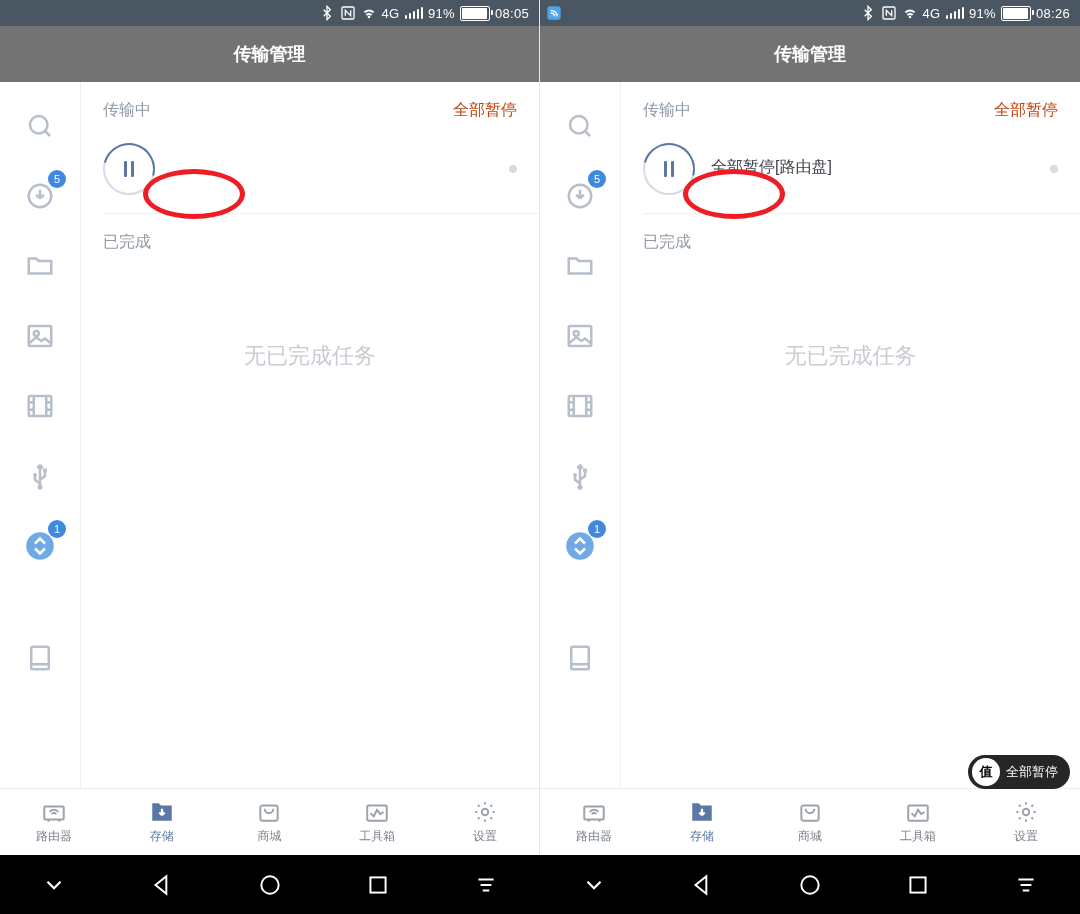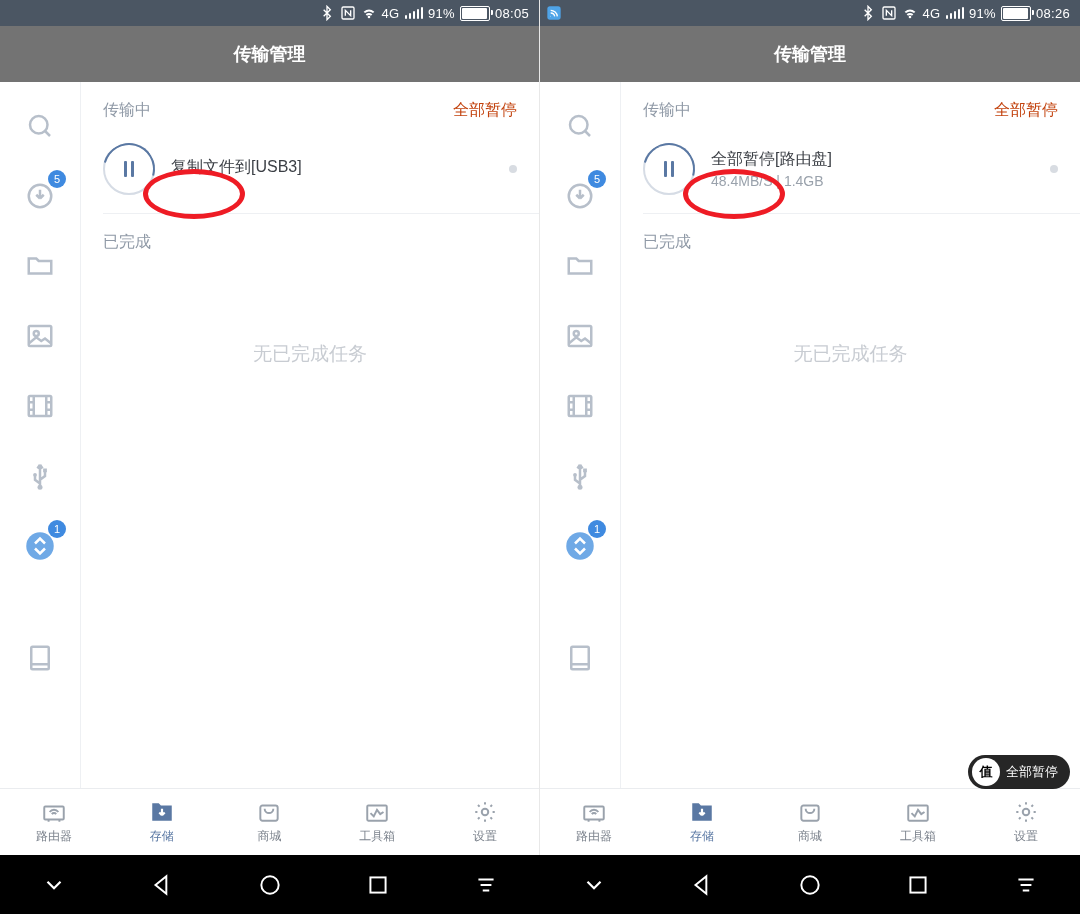--- a/index.html
+++ b/index.html
@@ -42,21 +42,21 @@
   .task{display:flex;align-items:center;padding:10px 22px 18px 22px;position:relative}
   .task .pbtn{width:48px;height:48px;border-radius:50%;border:2px solid #d6dce5;display:flex;align-items:center;justify-content:center;flex-shrink:0;cursor:pointer;position:relative}
   .task .pbar{position:absolute;inset:-2px;border-radius:50%;border:2px solid transparent;border-top-color:#5a78a3;border-right-color:#5a78a3;transform:rotate(-30deg)}
   .task .pbtn .pause{display:flex;gap:4px}
   .task .pbtn .pause span{width:3px;height:16px;background:#5a78a3;border-radius:1px}
   .task .info{margin-left:16px;flex:1}
   .task .title{color:#3b3f45;font-size:16px;margin-bottom:3px}
   .task .meta{color:#9aa2ac;font-size:14px}
   .task .dot{width:8px;height:8px;border-radius:50%;background:#d8dce2}
   .hr{height:1px;background:#eef0f3;margin-left:22px}
-  .empty{text-align:center;color:#c8ccd2;font-size:19px;padding:76px 0}
+  .empty{text-align:center;color:#c8ccd2;font-size:22px;padding:76px 0}
 
   
   .ann{position:absolute;border:5px solid #ee1c25;border-radius:50%;pointer-events:none}
 
   
   .tabbar{height:66px;border-top:1px solid #eaecef;display:flex;align-items:center;justify-content:space-around;background:#fff}
   .tabbar .tab{display:flex;flex-direction:column;align-items:center;gap:3px;cursor:pointer;flex:1}
   .tabbar .tab svg{width:26px;height:26px;display:block}
   .tabbar .tab .tl{font-size:12px;color:#7b828c}
   .tabbar .tab.active .tl{color:#5a78a3}
@@ -173,21 +173,20 @@
         </div>
         <div class="task">
           <div class="pbtn">
             <div class="pbar"></div>
             <div class="pause">
                 <span></span>
                 <span></span>
               </div>
           </div>
           <div class="info">
-            <div class="title">复制文件到[USB3]</div>
           </div>
           <div class="dot"></div>
           <div class="ann" style="left:62px;top:36px;width:92px;height:40px"></div>
         </div>
         <div class="hr"></div>
         <div class="sect-head">
           <span class="label">已完成</span>
         </div>
         <div class="empty">无已完成任务</div>
       </div>
@@ -337,21 +336,20 @@
         <div class="task">
           <div class="pbtn">
               <div class="pbar"></div>
               <div class="pause">
                 <span></span>
                 <span></span>
               </div>
             </div>
           <div class="info">
             <div class="title">全部暂停[路由盘]</div>
-            <div class="meta"><span>48.4MB/S</span><span> | </span><span>1.4GB</span></div>
           </div>
           <div class="dot"></div>
           <div class="ann" style="left:62px;top:36px;width:92px;height:40px"></div>
         </div>
         <div class="hr"></div>
         <div class="sect-head">
           <span class="label">已完成</span>
         </div>
         <div class="empty">无已完成任务</div>
       </div>

